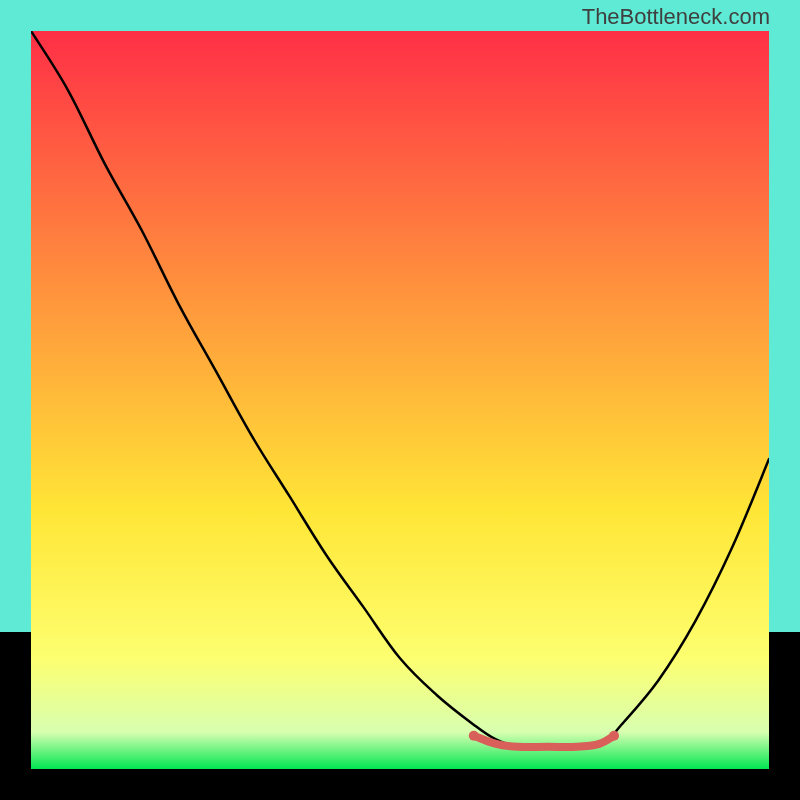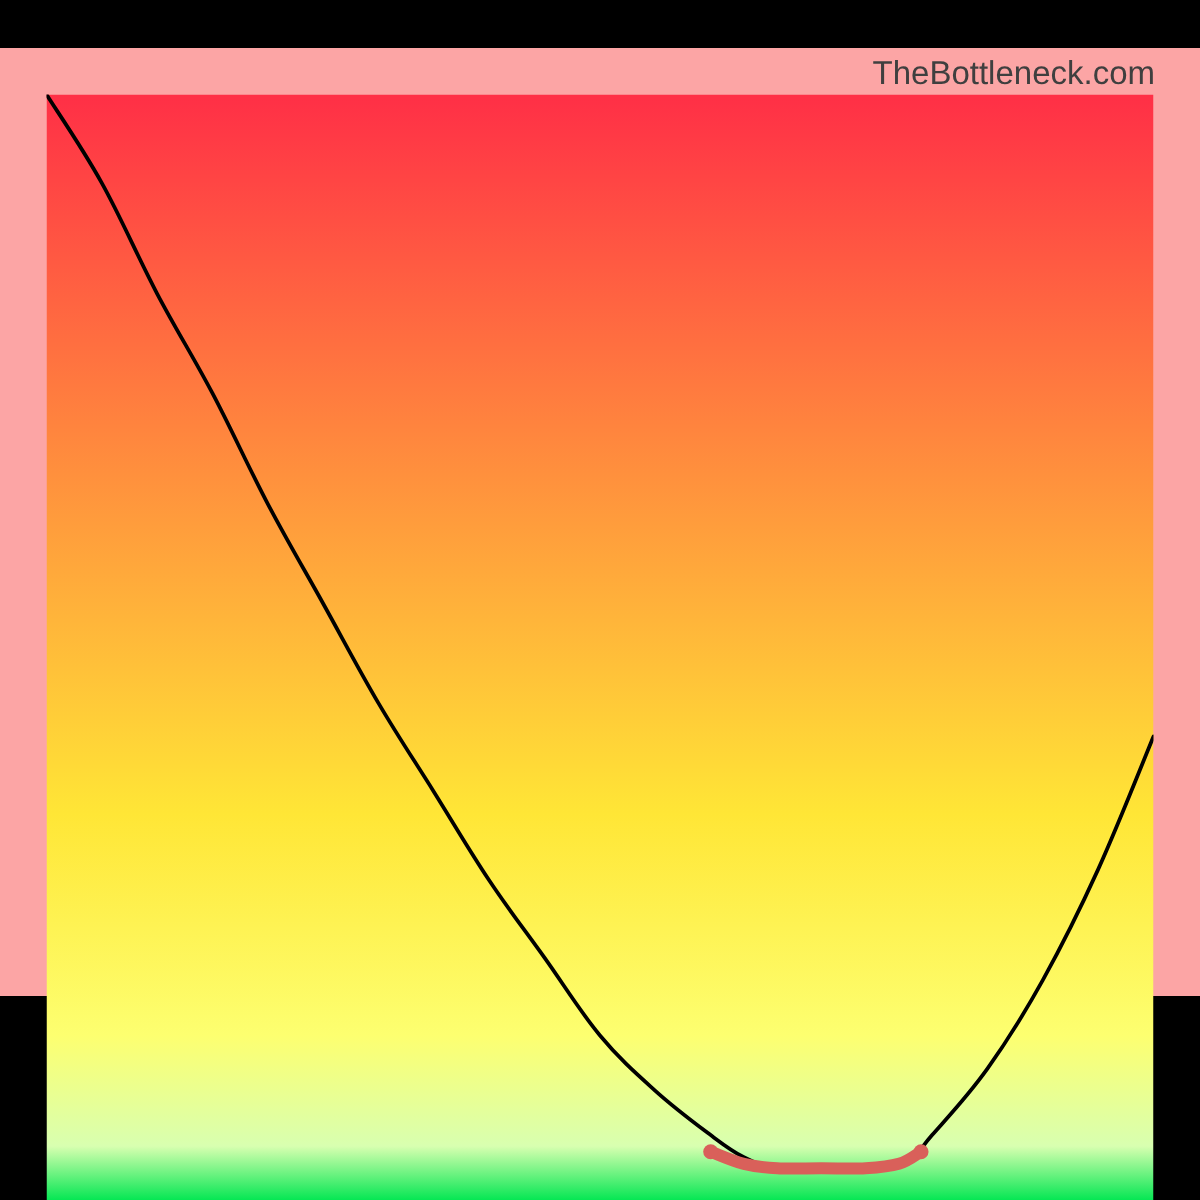--- a/index.html
+++ b/index.html
@@ -1,22 +1,21 @@
 <!DOCTYPE html>
 <html><head>
 <meta charset="utf-8">
 <style>
   * { margin: 0; padding: 0; box-sizing: border-box; }
   html, body { width: 800px; height: 800px; overflow: hidden; background: #000; }
   .chartbox {
     position: absolute;
     left: 0; top: 0;
     width: 800px; height: 632px;
-    background: #fca5a5;
-    margin-top: 32px;
+    background: #5eead4;
   }
   .plot {
     position: absolute;
     left: 31px;
     top: 31px;
     width: 738px;
     height: 738px;
   }
   .watermark {
     position: absolute;

